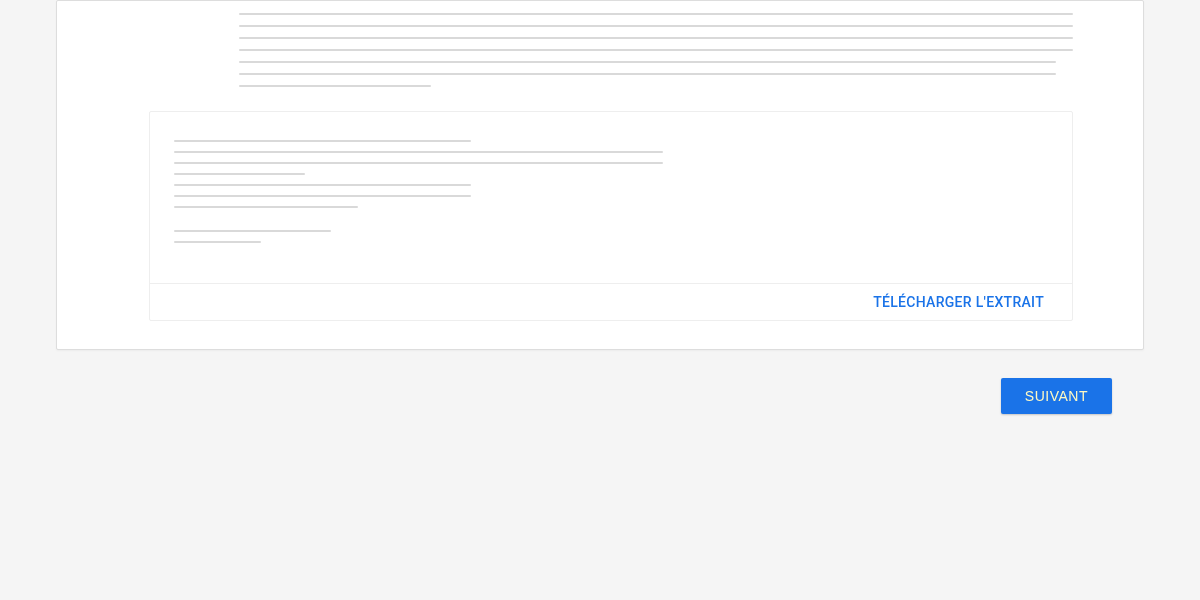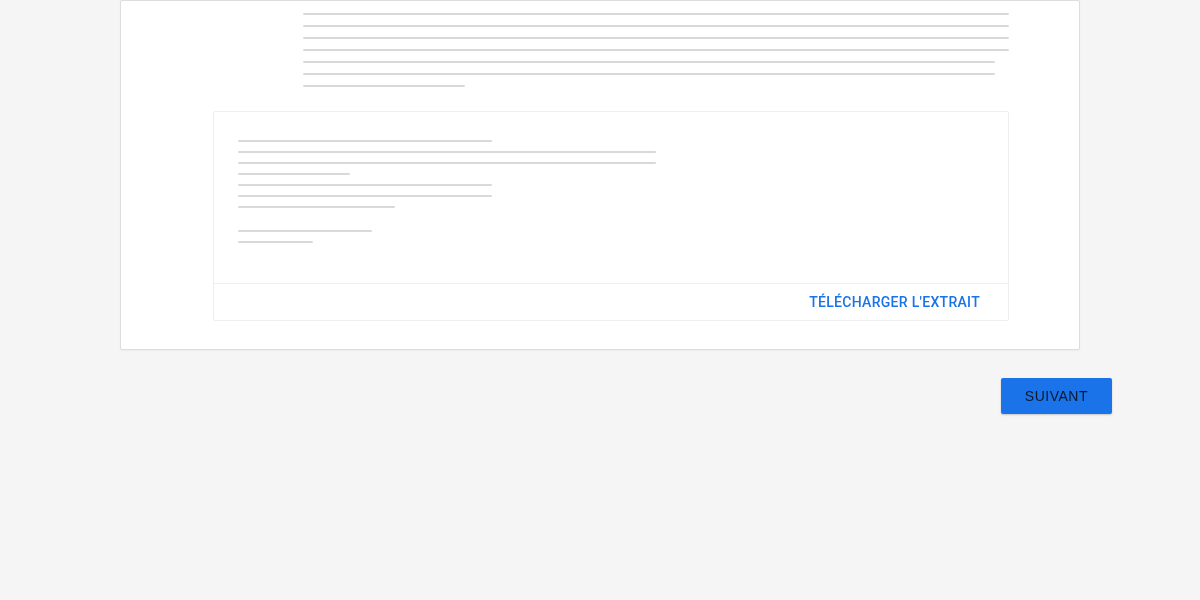--- a/index.html
+++ b/index.html
@@ -11,21 +11,21 @@
       font-family: Roboto, Arial, sans-serif;
       background: #f5f5f5;
       width: 1200px;
       height: 600px;
       overflow: hidden;
     }
     .card {
       background: #fff;
       border: 1px solid #ddd;
       border-radius: 2px;
-      margin: 0 120px;
+      margin: 0 56px;
       padding-bottom: 28px;
       box-shadow: 0 1px 2px rgba(0,0,0,0.04);
     }
     .content {
       padding: 12px 70px 0 182px;
     }
     .placeholder-line {
       height: 2px;
       background: #d9d9d9;
       margin-bottom: 10px;
@@ -76,21 +76,21 @@
       text-transform: uppercase;
       cursor: pointer;
     }
     .footer-actions {
       margin: 28px 88px 0 88px;
       display: flex;
       justify-content: flex-end;
     }
     .btn-primary {
       background: #1a73e8;
-      color: #0f172a;
+      color: #fef9c3;
       border: none;
       padding: 0 24px;
       height: 36px;
       font-size: 14px;
       font-weight: 500;
       letter-spacing: 0.5px;
       border-radius: 2px;
       cursor: pointer;
       text-transform: uppercase;
       box-shadow: 0 1px 2px rgba(0,0,0,0.2);

